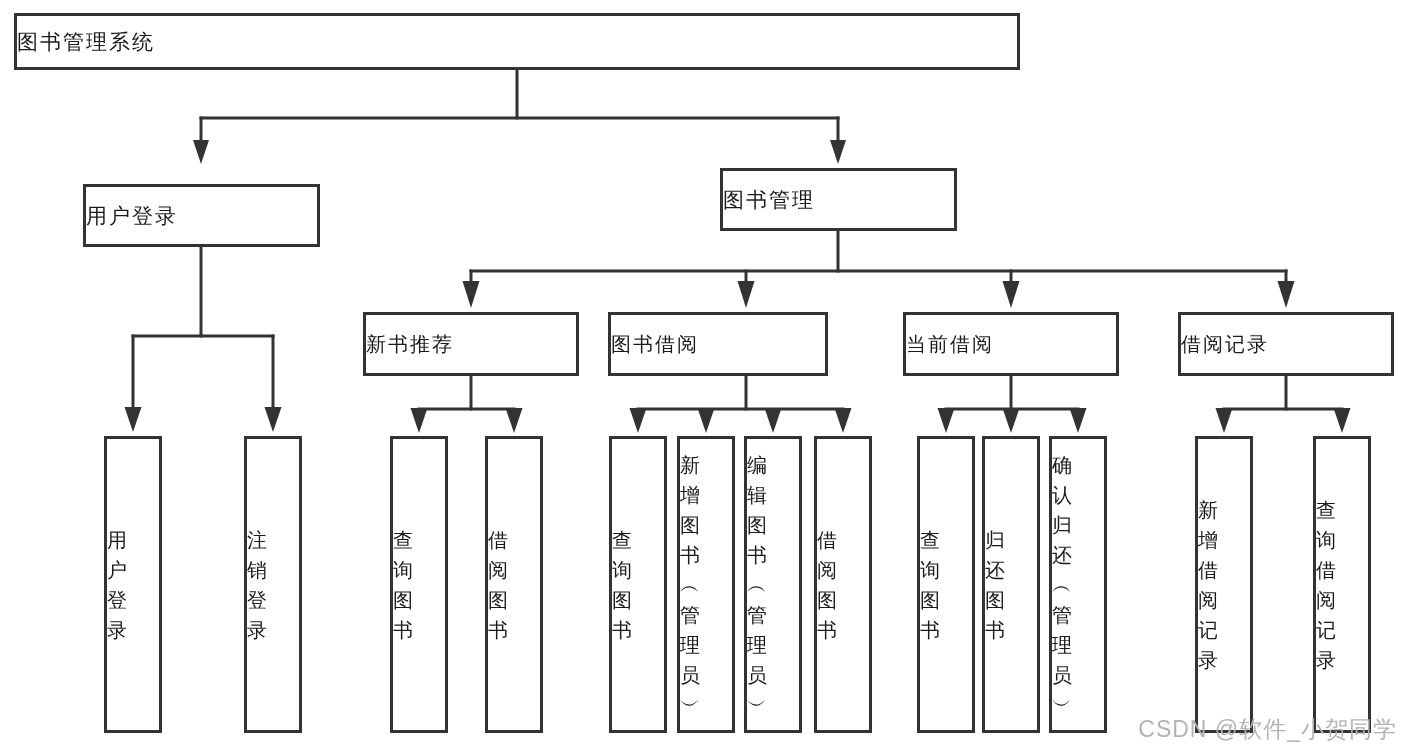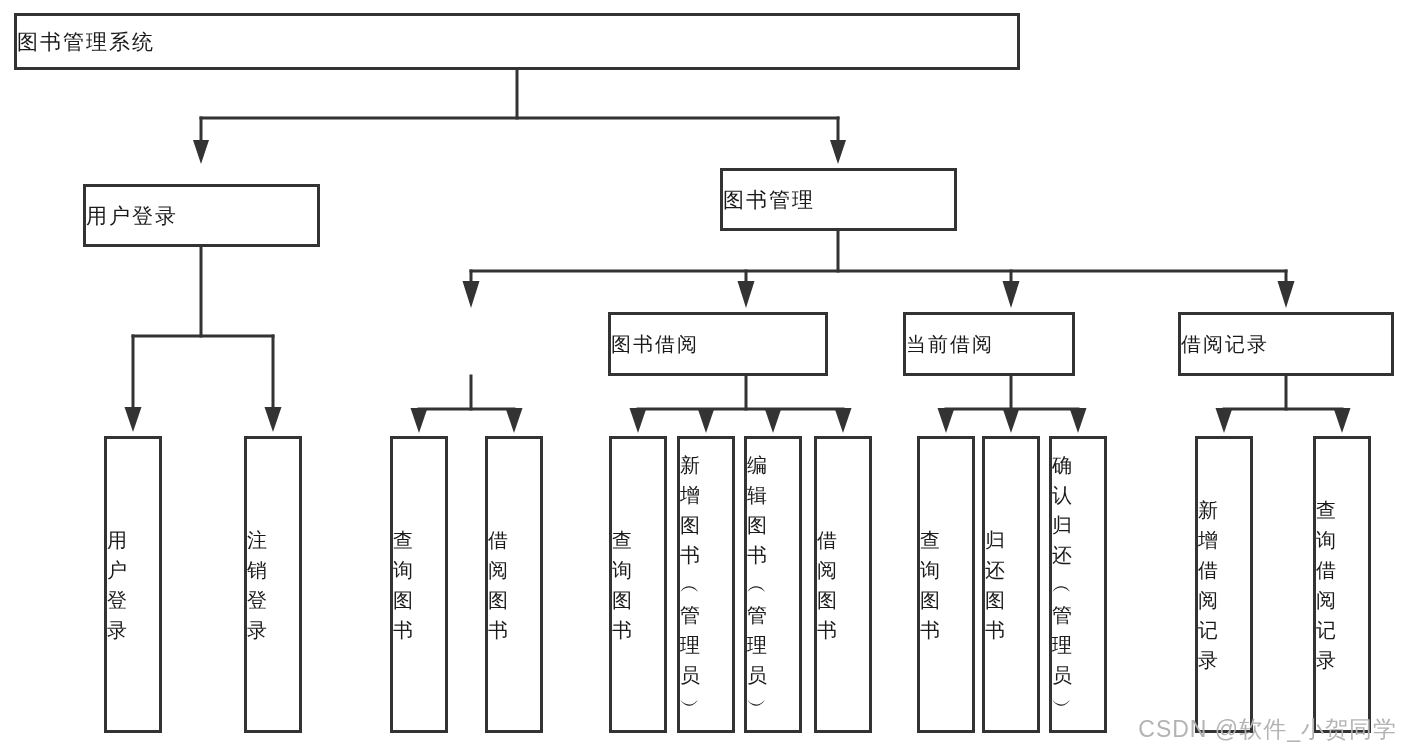--- a/index.html
+++ b/index.html
@@ -121,24 +121,27 @@
     <span class="hlabel">图书管理系统</span>
   </div>
 
   <div class="node" style="left:83px; top:168px; width:237px; height:63px;margin-top:16px;">
     <span class="hlabel">用户登录</span>
   </div>
   <div class="node" style="left:720px; top:168px; width:237px; height:63px;">
     <span class="hlabel">图书管理</span>
   </div>
 
+  <div class="node level3" style="left:363px; top:312px; width:216px; height:64px;">
+    <span class="hlabel">新书推荐</span>
+  </div>
   <div class="node level3" style="left:608px; top:312px; width:220px; height:64px;">
     <span class="hlabel">图书借阅</span>
   </div>
-  <div class="node level3" style="left:903px; top:312px; width:172px; height:64px;">
+  <div class="node level3" style="left:903px; top:312px; width:216px; height:64px;">
     <span class="hlabel">当前借阅</span>
   </div>
   <div class="node level3" style="left:1178px; top:312px; width:216px; height:64px;">
     <span class="hlabel">借阅记录</span>
   </div>
 
   <div class="node vnode" style="left:104px;">
     <span class="vlabel">用
 户
 登

